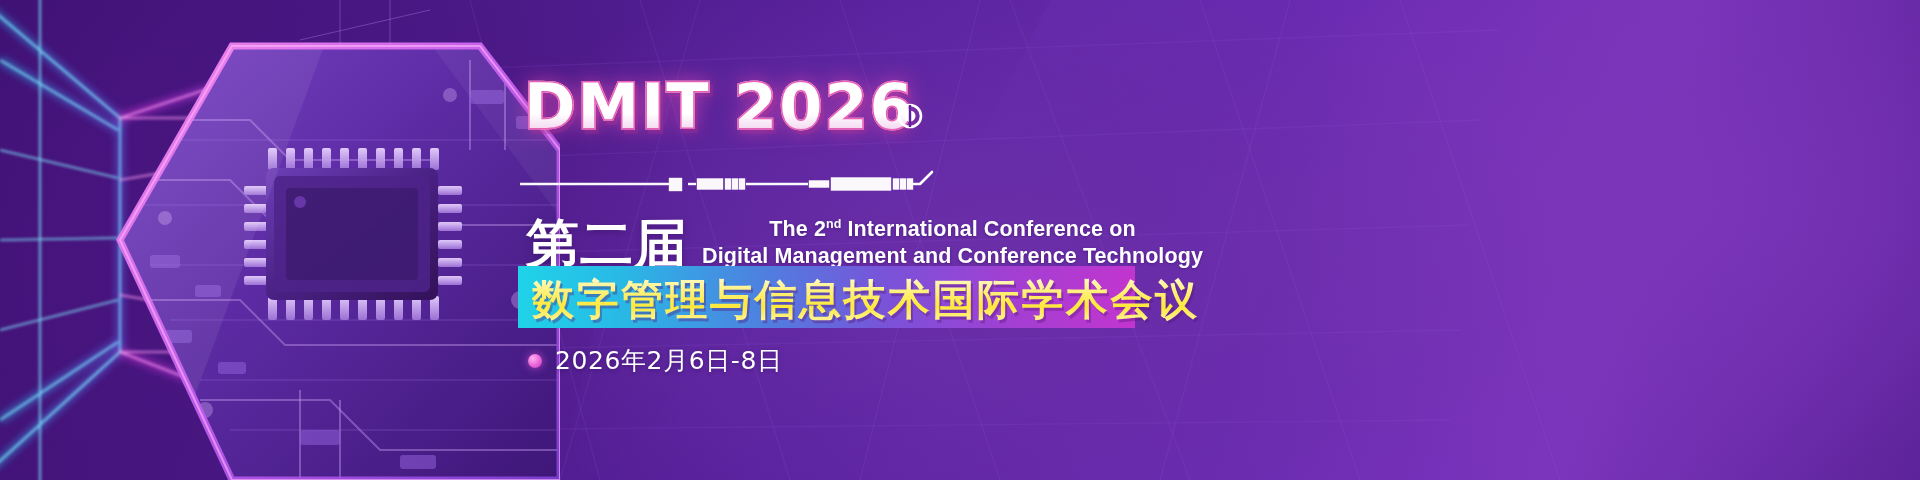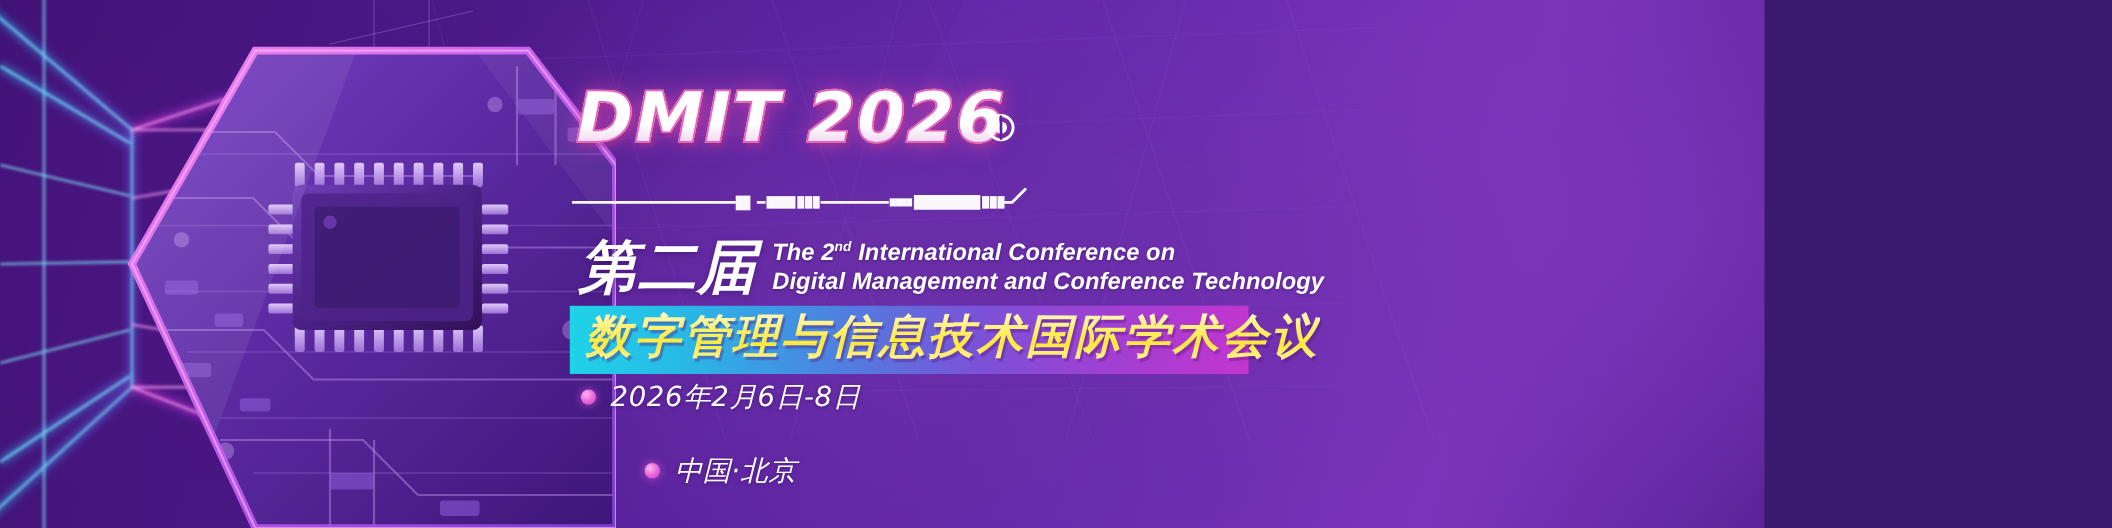--- a/index.html
+++ b/index.html
@@ -1,24 +1,23 @@
 <!DOCTYPE html>
 <html><head>
 <meta charset="utf-8">
 <style>
   html,body{margin:0;padding:0;background:#3a1a6e;}
   .stage{
-    position:relative;width:1604px;height:480px;overflow:hidden;
+    position:relative;width:1920px;height:480px;overflow:hidden;
     font-family:"Liberation Sans","DejaVu Sans",sans-serif;
     background:
       radial-gradient(ellipse 900px 520px at 52% 55%, #6b2fa8 0%, rgba(107,47,168,0) 62%),
       radial-gradient(ellipse 760px 460px at 86% 42%, #7a35b8 0%, rgba(122,53,184,0) 64%),
       radial-gradient(ellipse 700px 600px at 12% 48%, #4a1580 0%, rgba(74,21,128,0) 70%),
       linear-gradient(105deg,#3b1070 0%,#4a1a86 22%,#5a22a0 46%,#6b2bb2 66%,#7b35bd 82%,#5d2399 100%);
-    font-style: italic;
   }
   .lay{position:absolute;inset:0;}
   .nodrag{pointer-events:none;}
 
   
   .facets{opacity:.5;}
 
   
   .tunnel{left:0;top:0;width:430px;height:480px;}
 
@@ -54,33 +53,33 @@
 
   .circuitline{position:absolute;left:0px;top:108px;width:420px;height:44px;}
 
   .row2{position:absolute;left:6px;top:152px;display:flex;align-items:flex-start;gap:14px;}
   .cn-ordinal{
     font-size:53px;font-weight:700;color:#fff;line-height:1.12;
     letter-spacing:1px;white-space:nowrap;
     font-family:"DejaVu Sans","Liberation Sans",sans-serif;
     text-shadow:0 2px 6px rgba(40,0,70,.35);
   }
-  .en-wrap{padding-top:2px;}
+  .en-wrap{padding-top:2px;text-align:center;}
   .en-line{
     font-size:21.5px;font-weight:700;color:#ffffff;line-height:1.26;
     white-space:nowrap;letter-spacing:.1px;
     font-family:"Liberation Sans","DejaVu Sans",sans-serif;
     text-shadow:0 1px 3px rgba(40,0,70,.4);
   }
   .en-line sup{font-size:.58em;vertical-align:super;line-height:0;}
 
   .cnbar{
     position:absolute;left:-2px;top:204px;width:617px;height:62px;
     background:linear-gradient(90deg,#1fd3e8 0%,#29b8e6 17%,#4f7fe0 40%,#7a52d8 60%,#a23fd2 80%,#c235cf 100%);
-    display:flex;align-items:flex-start;margin-top:12px;
+    display:flex;align-items:flex-end;
   }
   .cn-main{
     margin-left:14px;
     font-size:42px;font-weight:800;letter-spacing:2.5px;white-space:nowrap;
     font-family:"DejaVu Sans","Liberation Sans",sans-serif;
     background:linear-gradient(180deg,#fffde3 0%,#ffef6b 40%,#ffe83a 62%,#fff8c8 100%);
     -webkit-background-clip:text;background-clip:text;-webkit-text-fill-color:transparent;
     color:transparent;
     filter:drop-shadow(2px 3px 0 rgba(90,20,120,.38));
   }
@@ -449,20 +448,16 @@
 
     <div class="cnbar">
       <div class="cn-main">数字管理与信息技术国际学术会议</div>
     </div>
 
     <div class="meta">
       <div class="meta-item">
         <span class="dot"></span>
         <span class="meta-text">2026年2月6日-8日</span>
       </div>
-      <div class="meta-item">
-        <span class="dot"></span>
-        <span class="meta-text">中国·北京</span>
-      </div>
     </div>
 
   </div>
 </div>
 
 </body></html>

